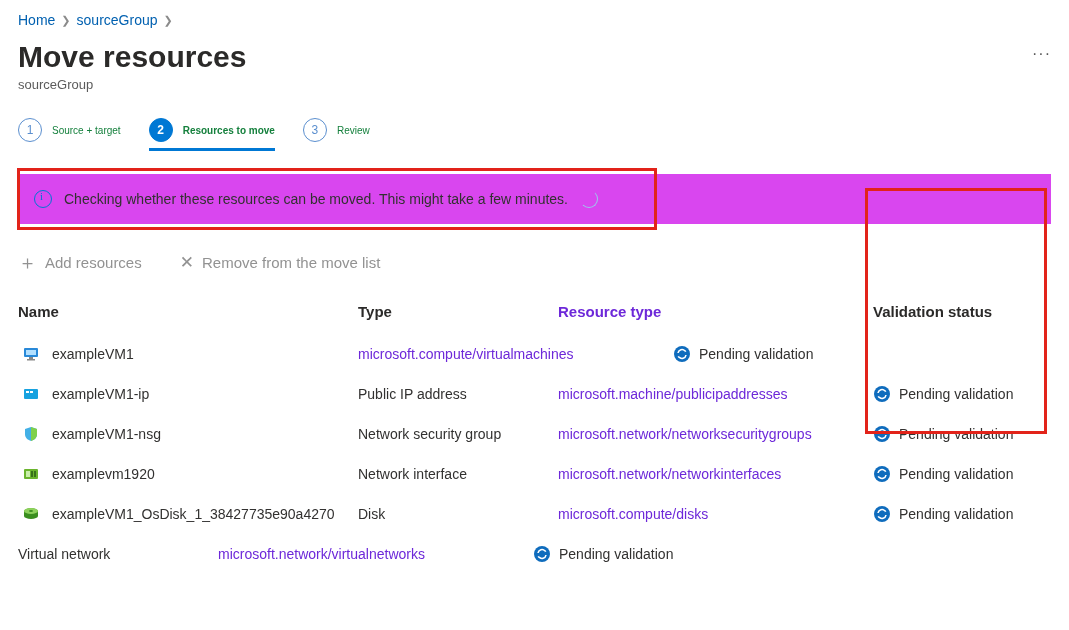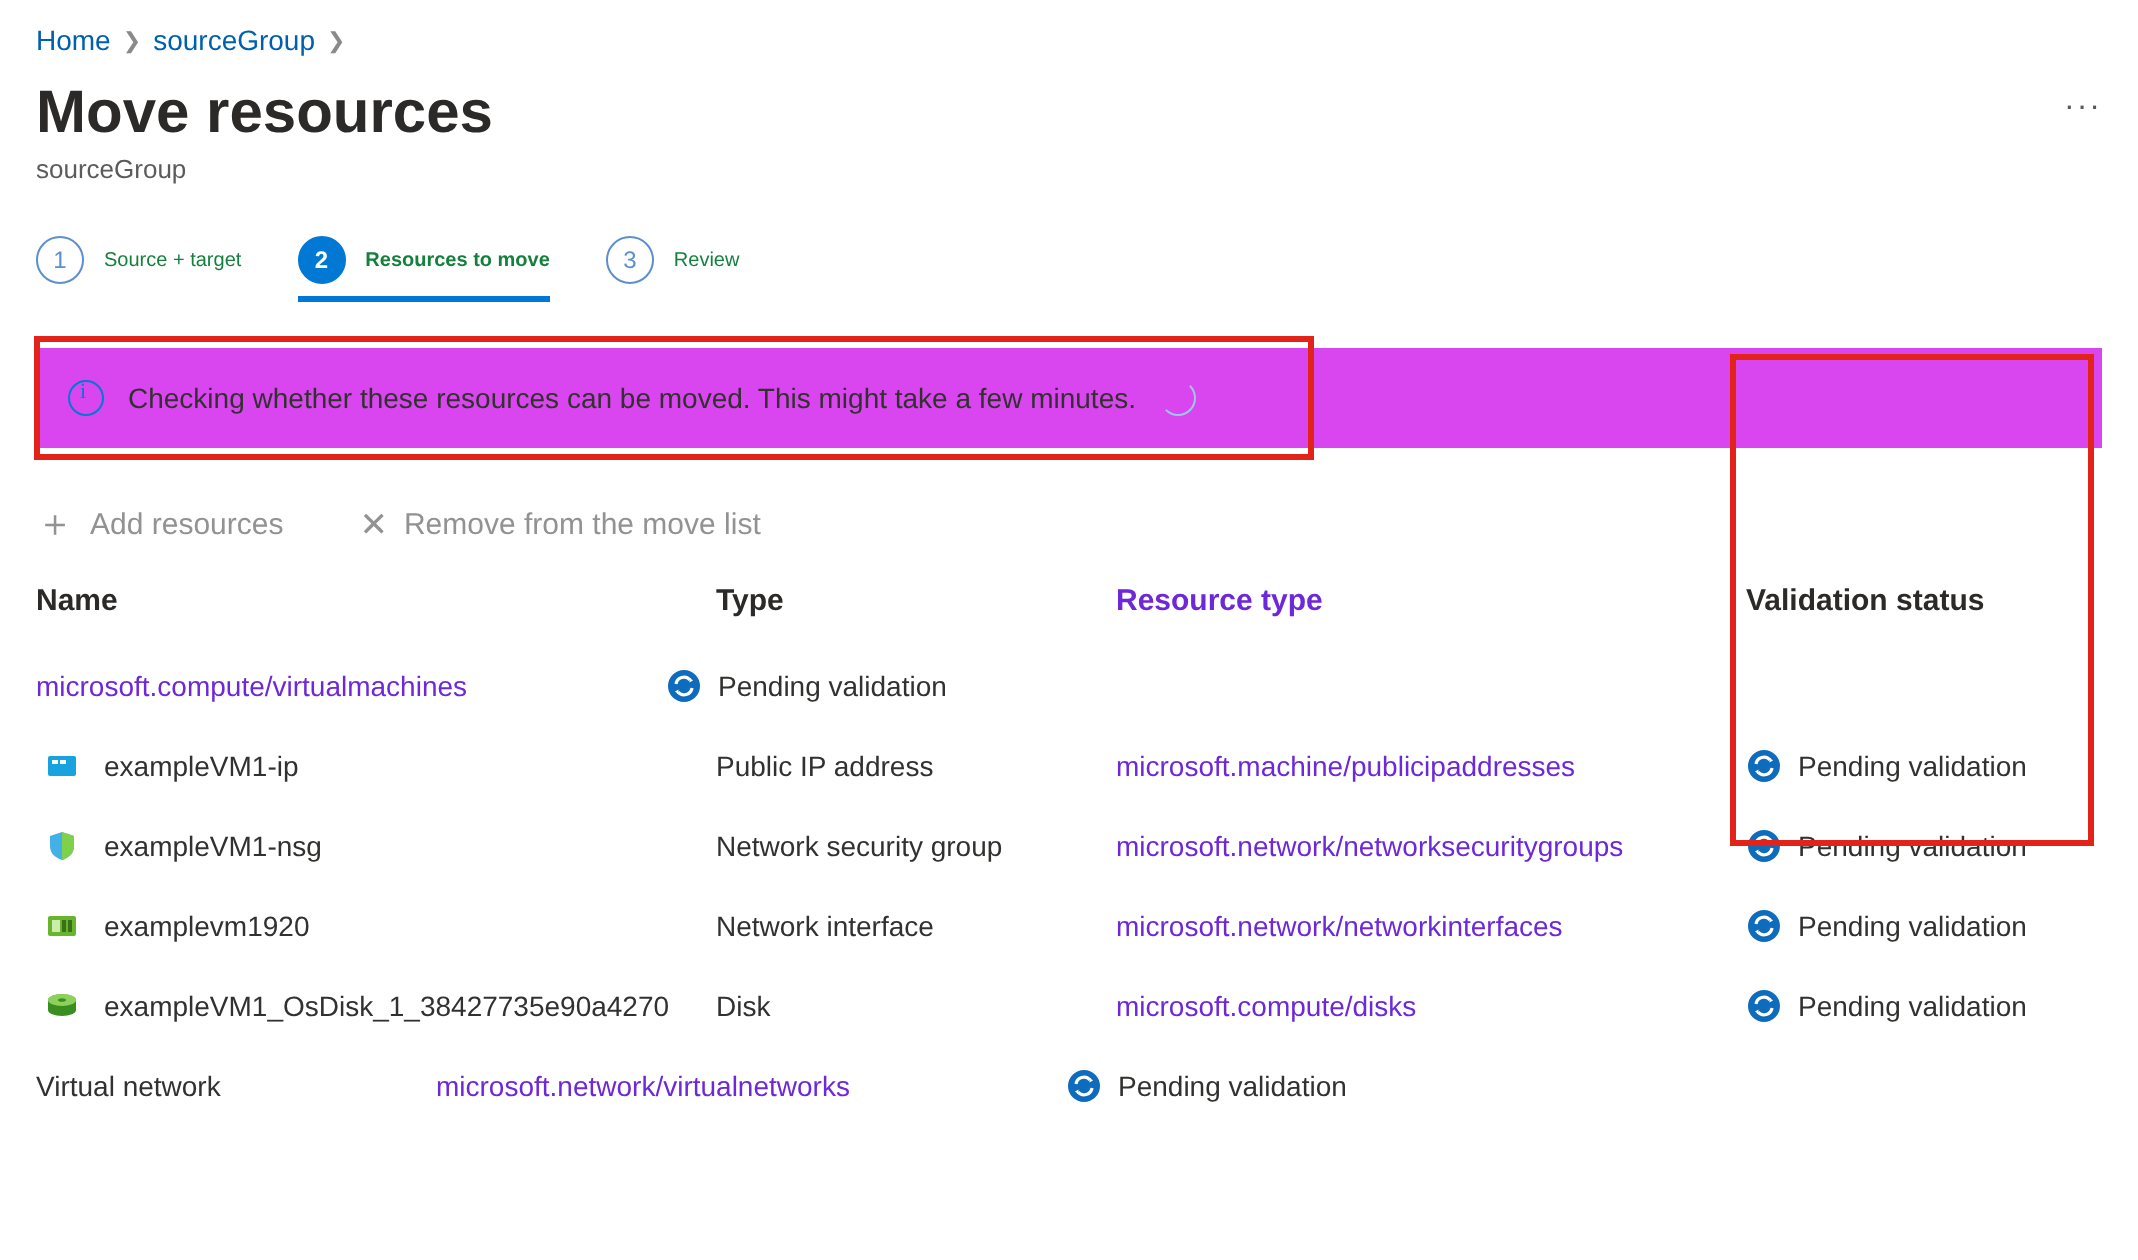--- a/index.html
+++ b/index.html
@@ -62,21 +62,21 @@
     border-radius: 50%;
   }
 
   
   .toolbar { display: flex; align-items: center; gap: 38px; margin-top: 28px; color: #929292; font-size: 15px; }
   .tool-btn { display: flex; align-items: center; gap: 8px; }
   .plus { font-size: 19px; font-weight: 300; line-height: 0; }
   .xmark { font-size: 17px; font-weight: 300; }
 
   
-  .tbl { margin-top: 19px; }
+  .tbl { margin-top: 30px; }
   .thead, .trow { display: flex; align-items: center; }
   .thead { font-weight: 600; font-size: 15px; color: #2b2a29; padding-bottom: 14px; }
   .col-name { flex: 0 0 340px; display: flex; align-items: center; gap: 12px; }
   .col-type { flex: 0 0 200px; }
   .col-rt   { flex: 0 0 315px; color: #6d28d9; }
   .col-vs   { flex: 1 1 auto; display: flex; align-items: center; gap: 8px; }
   .trow { height: 40px; font-size: 14px; color: #323130; }
   .trow .col-name { white-space: nowrap; overflow: hidden; }
   .res-icon { width: 18px; height: 18px; flex: 0 0 18px; margin-left: 4px; }
 
@@ -195,20 +195,26 @@
       <div class="col-type">Type</div>
       <div class="col-rt">Resource type</div>
       <div class="col-vs rel">
         <span>Validation status</span>
         <div class="vs-highlight"></div>
       </div>
     </div>
 
     <div id="tbody">
         <div class="trow">
+          <div class="col-name">
+            <svg class="res-icon" viewBox="0 0 18 18">
+              <use href="#ico-vm"></use>
+            </svg>
+            <span>exampleVM1</span>
+          </div>
           <div class="col-rt">microsoft.compute/virtualmachines</div>
           <div class="col-vs">
             <svg class="sync-icon" viewBox="0 0 18 18">
               <use href="#ico-sync"></use>
             </svg>
             <span>Pending validation</span>
           </div>
         </div>
         <div class="trow">
           <div class="col-name">

